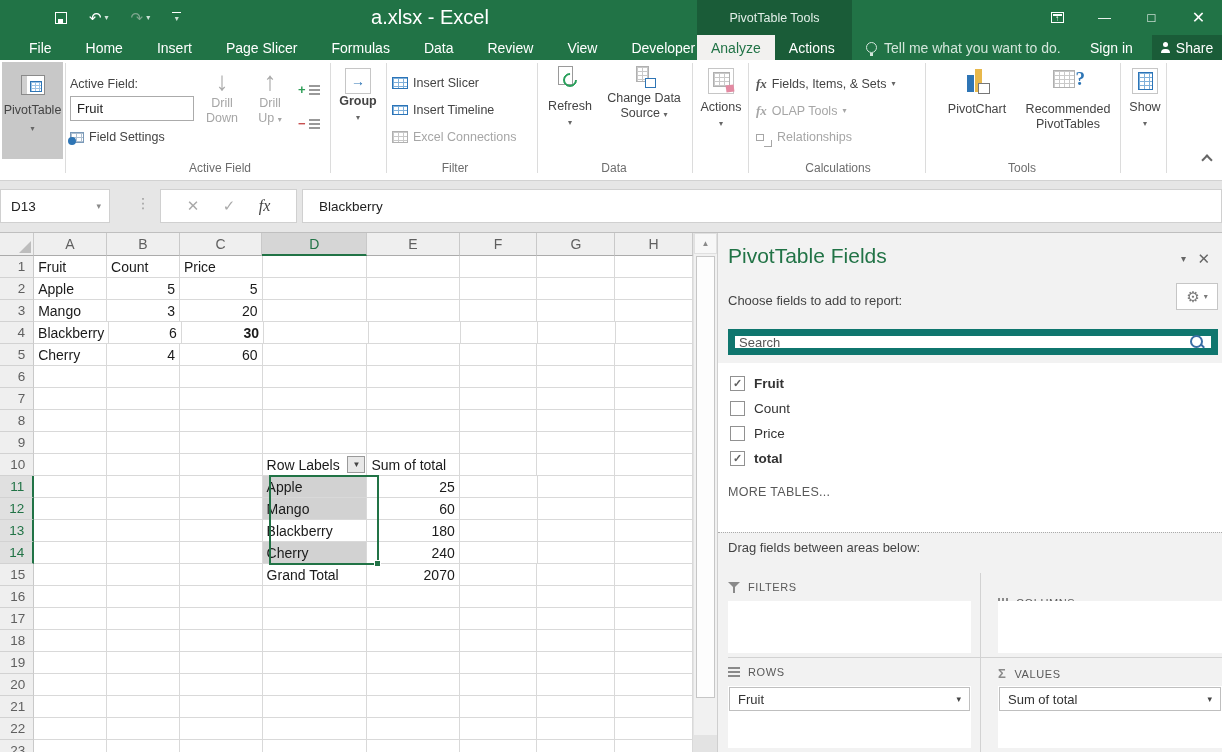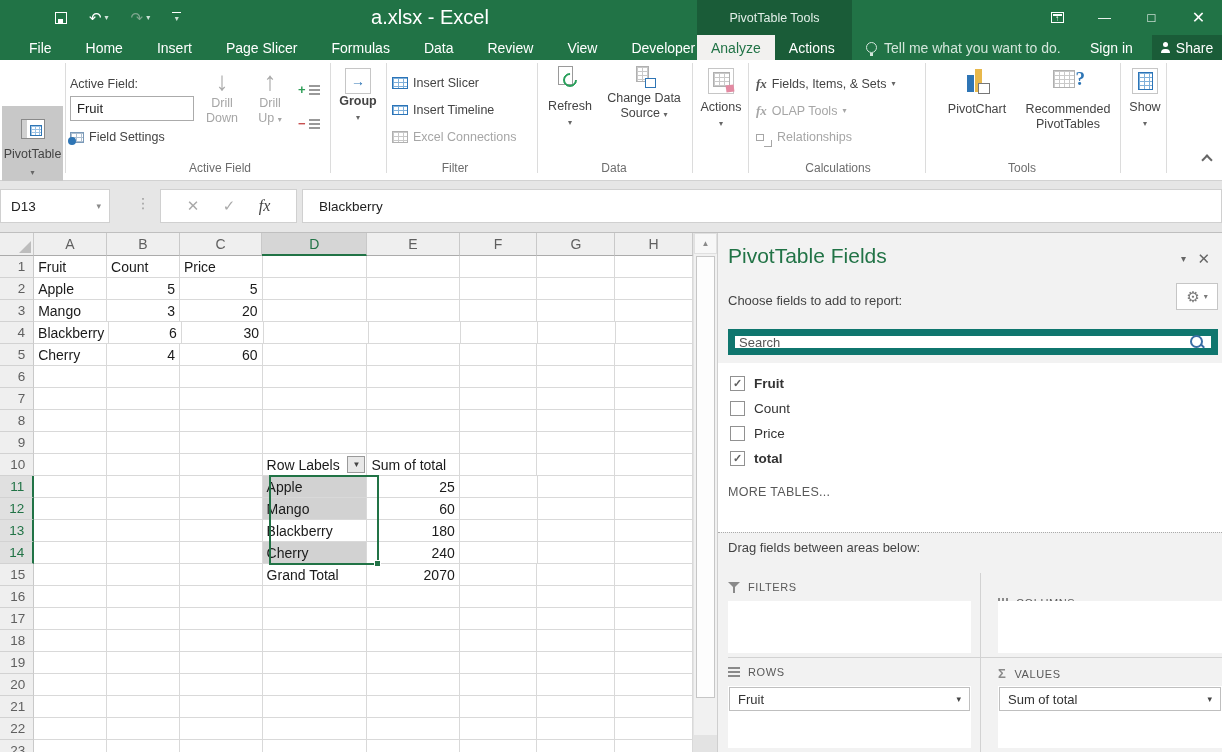--- a/index.html
+++ b/index.html
@@ -40,21 +40,21 @@
 
   
   .ribbon { position:absolute; top:60px; left:0; right:0; height:121px; background:#fff; border-bottom:1px solid #d2d2d2; color:#444; }
   .rsep { position:absolute; top:3px; height:110px; width:1px; background:#dcdcdc; }
   .glabel { position:absolute; top:101px; transform:translateX(-50%); font-size:12px; color:#6d6d6d; white-space:nowrap; }
   .bigbtn { position:absolute; display:flex; flex-direction:column; align-items:center; font-size:12.5px; color:#444; text-align:center; }
   .bigbtn .lbl { line-height:15px; white-space:nowrap; }
   .dd { font-size:8px; color:#666; line-height:10px; }
   .disabled, .disabled .lbl, .disabled .dd { color:#a6a6a6 !important; }
   .rowitem { position:absolute; display:flex; align-items:center; gap:5px; font-size:12.5px; color:#444; white-space:nowrap; }
-  .pvt-big { left:2px; top:2px; width:61px; height:97px; background:#c8c8c8; justify-content:flex-start; padding-top:13px;margin-top:44px; }
+  .pvt-big { left:2px; top:2px; width:61px; height:97px; background:#c8c8c8; justify-content:flex-start; padding-top:13px; }
   .mi-pvt { width:24px; height:20px; border:1px solid #8a8a8a; background:#fff; position:relative; }
   .mi-pvt::before { content:""; position:absolute; left:0; top:0; bottom:0; width:5px; background:#d0d0d0; }
   .mi-pvt::after { content:""; position:absolute; right:2px; bottom:2px; width:10px; height:9px; border:1px solid #2e75b5;
      background-image:linear-gradient(#9cc3e5 1px, transparent 1px), linear-gradient(90deg,#9cc3e5 1px, transparent 1px); background-size:4px 3px; }
   .af-label { position:absolute; left:70px; top:17px; font-size:12.5px; }
   .af-input { position:absolute; left:70px; top:36px; width:124px; height:25px; background:#fff; border:1px solid #ababab; font-size:13px; display:flex; align-items:center; padding-left:6px; color:#222; }
   .mi-table { display:inline-block; border:1px solid #7a99b8; background-image:linear-gradient(#aebfd0 1px, transparent 1px), linear-gradient(90deg,#aebfd0 1px, transparent 1px); background-size:5px 4px; background-color:#fff; }
   .t-blue { border-color:#2b74b8; background-image:linear-gradient(#7fb0da 1px, transparent 1px), linear-gradient(90deg,#7fb0da 1px, transparent 1px); }
   .t-gray { border-color:#b0b0b0; background-image:linear-gradient(#c9c9c9 1px, transparent 1px), linear-gradient(90deg,#c9c9c9 1px, transparent 1px); }
   .bluedot { position:relative; }
@@ -429,21 +429,21 @@
         <div class="cell" style="width: 80px;"></div>
       </div>
       <div class="grow">
         <div class="rhead">4</div>
         <div class="cell" style="width: 75px;">
           <span>Blackberry</span>
         </div>
         <div class="cell num" style="width: 75px;">
           <span>6</span>
         </div>
-        <div class="cell num" style="width: 85px;">
+        <div class="cell num" style="width: 85px; font-weight: bold;">
           <span>30</span>
         </div>
         <div class="cell" style="width: 108px;"></div>
         <div class="cell" style="width: 95px;"></div>
         <div class="cell" style="width: 80px;"></div>
         <div class="cell" style="width: 80px;"></div>
         <div class="cell" style="width: 80px;"></div>
       </div>
       <div class="grow">
         <div class="rhead">5</div>

